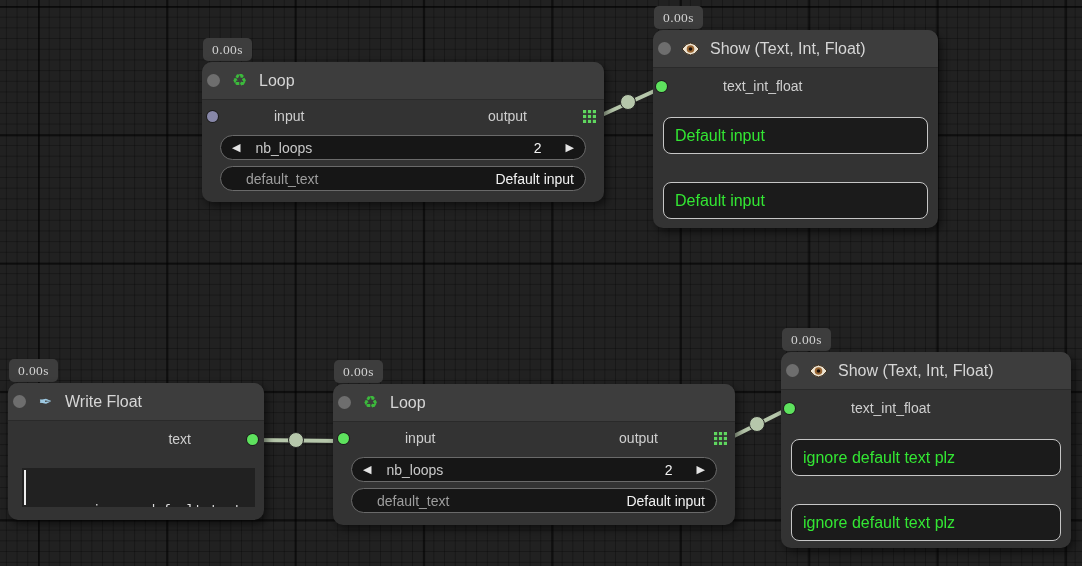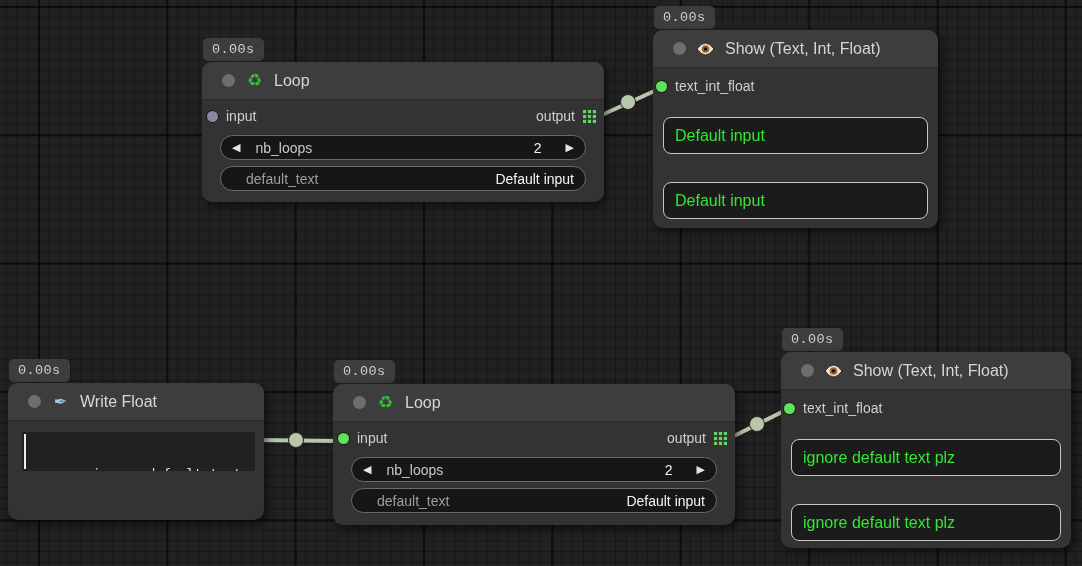--- a/index.html
+++ b/index.html
@@ -20,42 +20,42 @@
     background-position:38px 0,0 6px,5.9px 0,0 6px;
   }
   svg.links{ position:absolute; left:0; top:0; z-index:1; }
   .link-line{ stroke:#b6c7ab; stroke-width:4; fill:none; }
   .link-dot{ fill:#b6c7ab; stroke:#222; stroke-width:1; }
 
   .node-wrap{ position:absolute; z-index:2; }
   .badge{
     position:absolute; top:-24px; left:1px; height:23px; line-height:23px;
     padding:0 9px; border-radius:5px; background:#3d3d3d; color:#d0d0d0;
-    font-family:Liberation Mono, monospace; font-size:13.5px; letter-spacing:.4px;
+    font-family:Liberation Serif, serif; font-size:13.5px; letter-spacing:.4px;
     z-index:0;
   }
   .node{
     position:relative; width:100%; height:100%;
     background:#333333; border-radius:10px;
     box-shadow:3px 4px 9px rgba(0,0,0,.55);
   }
   .title{
-    height:38px; display:flex; align-items:center; gap:10px; padding:0 20px;
+    height:38px; display:flex; align-items:center; gap:10px; padding:0 5px;
     background:#3d3d3d; border-radius:10px 10px 0 0;
     border-bottom:1px solid #2a2a2a;
     color:#d6d6d6; font-size:16px; white-space:nowrap;
   }
   .collapse-dot{ width:13px; height:13px; border-radius:50%; background:#6e6e6e; flex:0 0 auto; }
   .t-icon{ width:19px; text-align:center; font-size:17px; line-height:1; flex:0 0 auto; }
   .recycle{ color:#3cb93c; }
   .pen{ color:#9ec9e2; font-size:16px; }
 
   .slot-row{
     display:flex; align-items:center; height:32px; padding:0 5px;
-    color:#cfcfcf; font-size:14px;
+    color:#cfcfcf; font-size:14px;gap:48px;
   }
   .slot-row .grow{ flex:1; }
   .socket{ width:11px; height:11px; border-radius:50%; flex:0 0 auto;
            box-shadow:0 0 0 1px rgba(0,0,0,.45); }
   .socket.green{ background:#5ee25e; }
   .socket.muted{ background:#8787a8; }
   .slot-label{ margin:0 8px; }
   .grid-icon{ flex:0 0 auto; margin-right:3px; display:block; }
 
   .pill{
@@ -166,20 +166,24 @@
   </div>
 
   <div class="node-wrap" style="left:8px; top:383px; width:256px; height:137px;">
     <div class="badge">0.00s</div>
     <div class="node">
       <div class="title">
         <span class="collapse-dot"></span>
         <span class="t-icon pen">✒</span>
         <span>Write Float</span>
       </div>
+      <div class="slot-row" style="height:36px; padding:0 6px; justify-content:flex-end;">
+        <span class="slot-label">text</span>
+        <span class="socket green"></span>
+      </div>
       <div class="textarea">
         <span class="caret"></span>
         <span>ignore default text plz</span>
       </div>
     </div>
   </div>
 
   <div class="node-wrap" style="left:333px; top:384px; width:402px; height:141px;">
     <div class="badge">0.00s</div>
     <div class="node">

